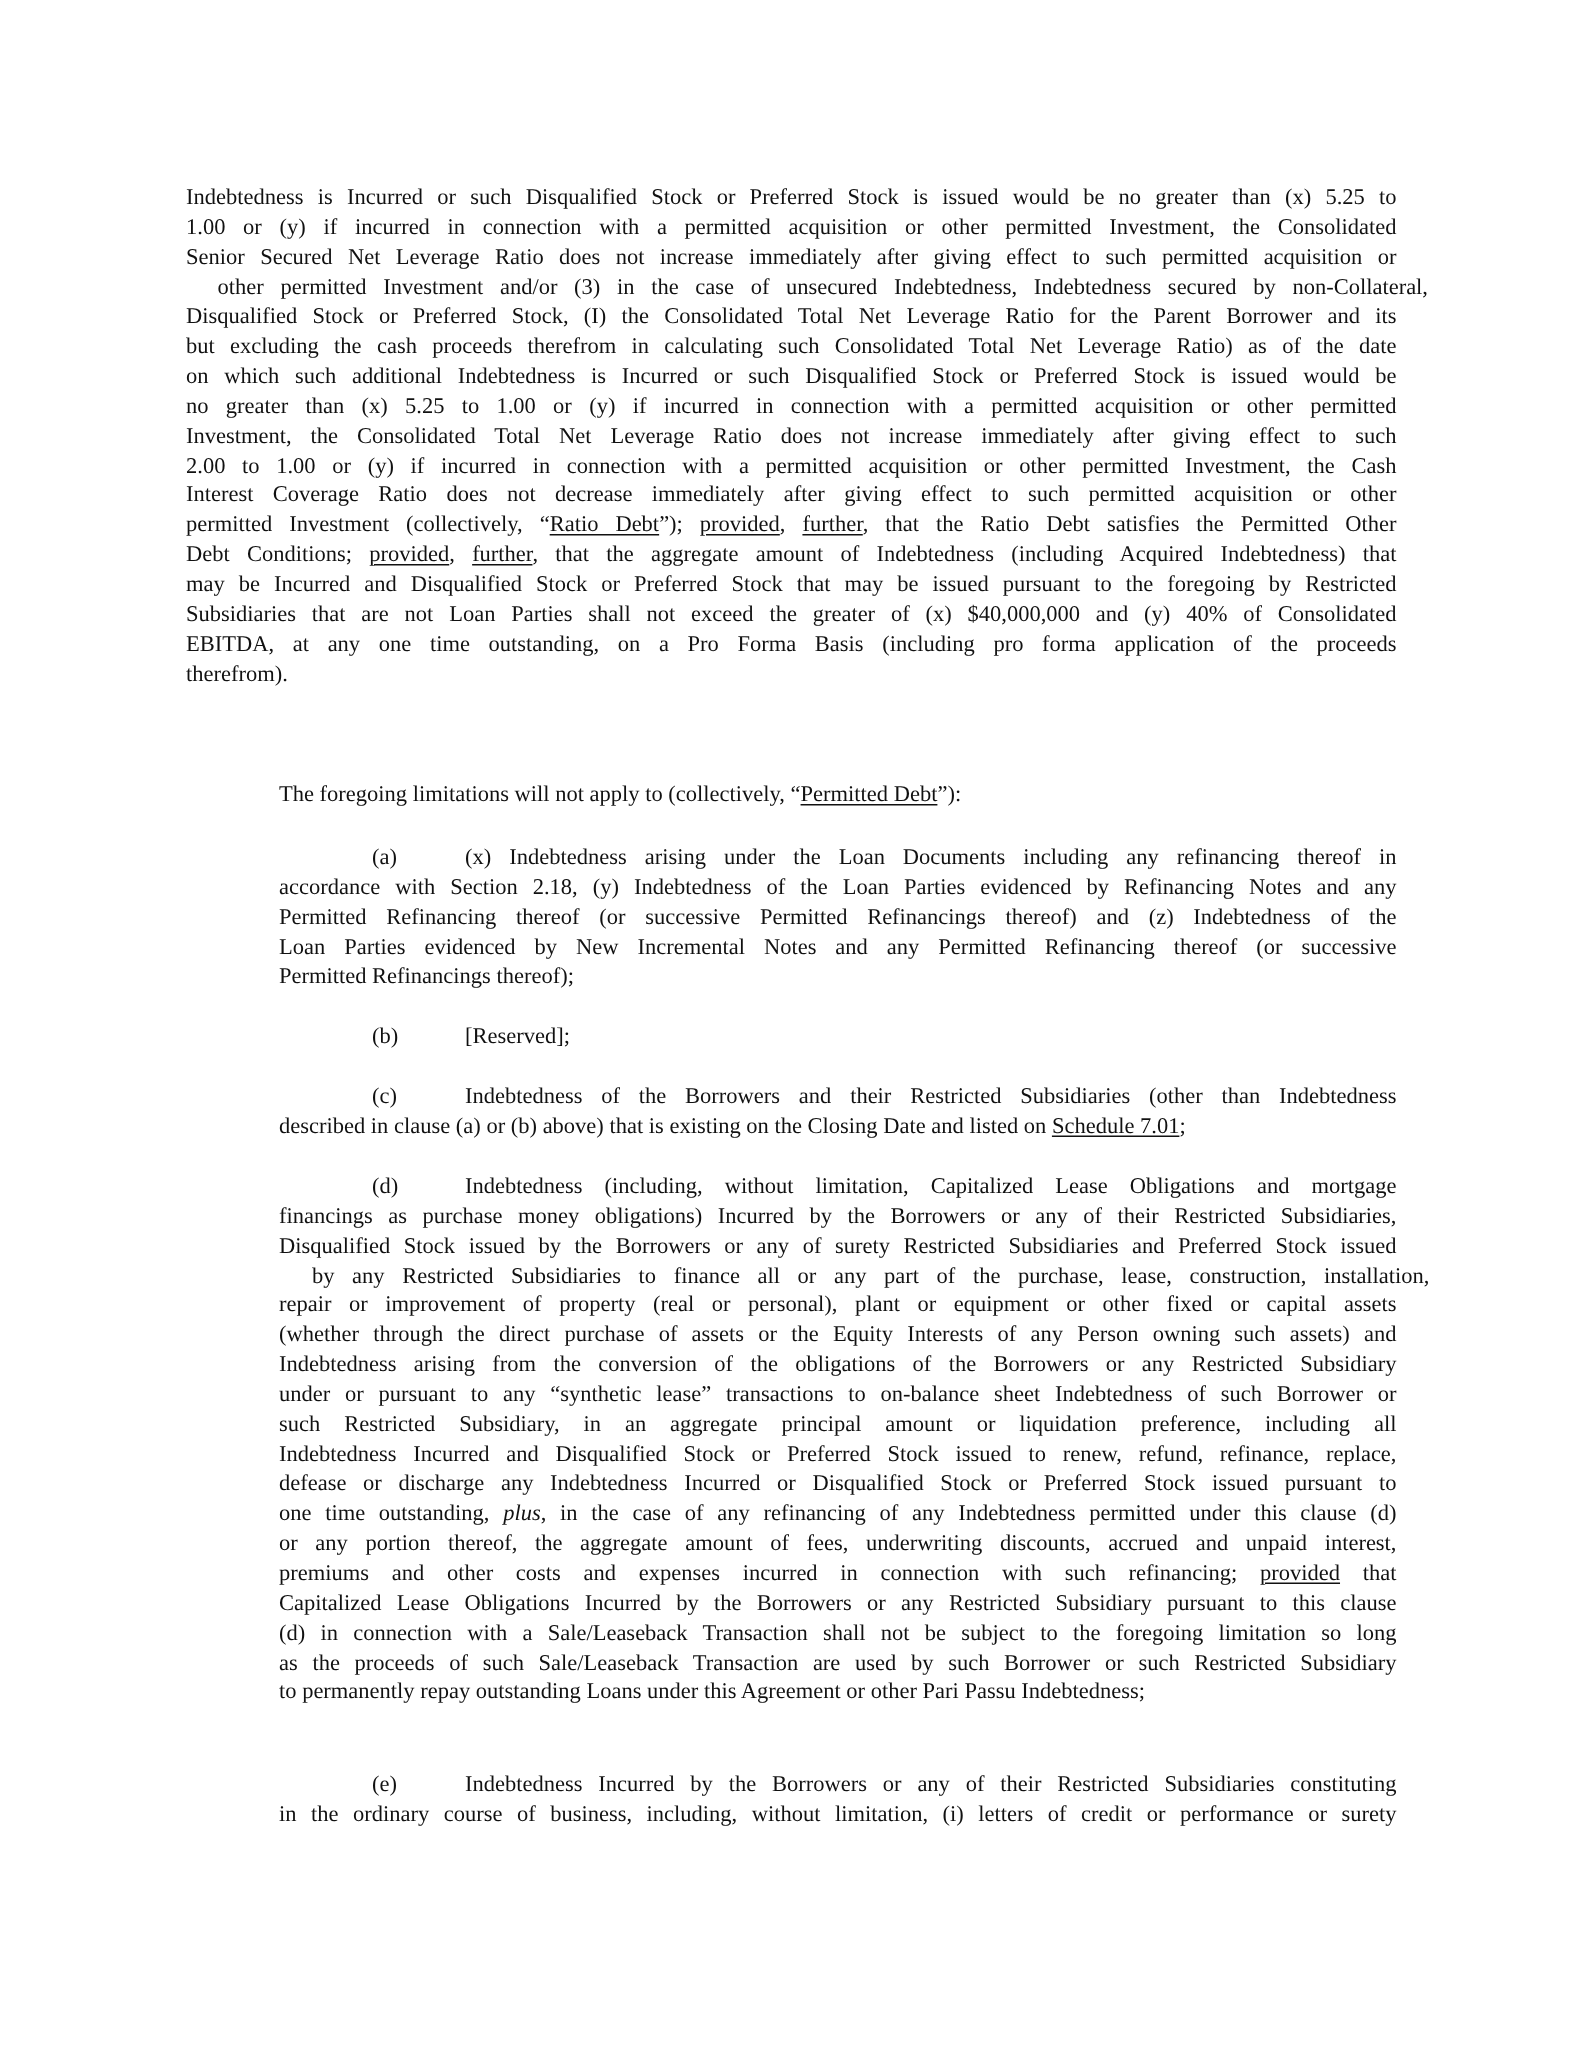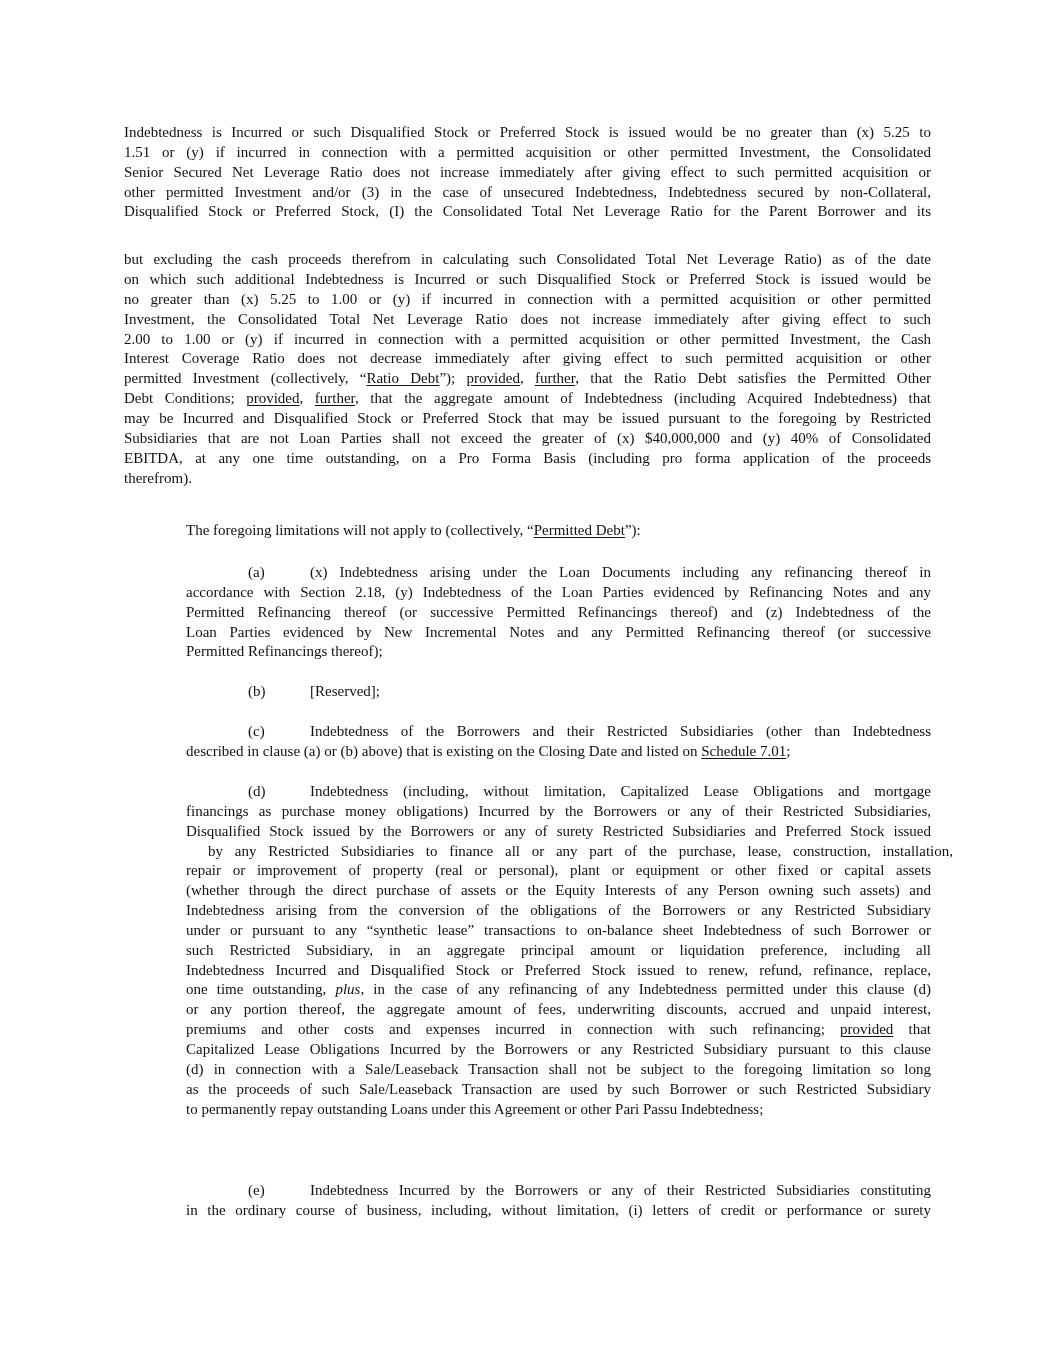--- a/index.html
+++ b/index.html
@@ -22,25 +22,25 @@
   .cd { top: 782px; }
   .ce { top: 1181px; }
   .lbl { display: inline-block; width: 62px; text-align: left; }
 </style>
 </head>
 <body>
 
 <div class="page">
   <div class="para p1">
       <div class="line" style="white-space: nowrap; width: 807px; display: block; word-spacing: 4.274px;"><span class="seg">Indebtedness is Incurred or such Disqualified Stock or Preferred Stock is issued would be no greater than (x) 5.25 to</span></div>
-      <div class="line" style="white-space: nowrap; width: 807px; display: block; word-spacing: 6.374px;"><span class="seg">1.51 or (y) if incurred in connection with a permitted acquisition or other permitted Investment, the Consolidated</span></div>
+      <div class="line" style="white-space: nowrap; width: 807px; display: block; word-spacing: 6.374px;"><span class="seg">1.00 or (y) if incurred in connection with a permitted acquisition or other permitted Investment, the Consolidated</span></div>
       <div class="line" style="white-space: nowrap; width: 807px; display: block; word-spacing: 4.772px;"><span class="seg">Senior Secured Net Leverage Ratio does not increase immediately after giving effect to such permitted acquisition or</span></div>
-      <div class="line" style="white-space: nowrap; width: 807px; display: block; word-spacing: 5.372px;"><span class="seg">other permitted Investment and/or (3) in the case of unsecured Indebtedness, Indebtedness secured by non-Collateral,</span></div>
+      <div class="line" style="white-space: nowrap; width: 807px; display: block; word-spacing: 5.372px; margin-left: 21px;"><span class="seg">other permitted Investment and/or (3) in the case of unsecured Indebtedness, Indebtedness secured by non-Collateral,</span></div>
       <div class="line" style="white-space: nowrap; width: 807px; display: block; word-spacing: 4.757px;"><span class="seg">Disqualified Stock or Preferred Stock, (I) the Consolidated Total Net Leverage Ratio for the Parent Borrower and its</span></div>
-      <div class="line" style="white-space: nowrap; width: 807px; display: block; word-spacing: 4.835px; margin-top: 28px;"><span class="seg">but excluding the cash proceeds therefrom in calculating such Consolidated Total Net Leverage Ratio) as of the date</span></div>
+      <div class="line" style="white-space: nowrap; width: 807px; display: block; word-spacing: 4.835px;"><span class="seg">but excluding the cash proceeds therefrom in calculating such Consolidated Total Net Leverage Ratio) as of the date</span></div>
       <div class="line" style="white-space: nowrap; width: 807px; display: block; word-spacing: 5.157px;"><span class="seg">on which such additional Indebtedness is Incurred or such Disqualified Stock or Preferred Stock is issued would be</span></div>
       <div class="line" style="white-space: nowrap; width: 807px; display: block; word-spacing: 6.395px;"><span class="seg">no greater than (x) 5.25 to 1.00 or (y) if incurred in connection with a permitted acquisition or other permitted</span></div>
       <div class="line" style="white-space: nowrap; width: 807px; display: block; word-spacing: 7.086px;"><span class="seg">Investment, the Consolidated Total Net Leverage Ratio does not increase immediately after giving effect to such</span></div>
       <div class="line" style="white-space: nowrap; width: 807px; display: block; word-spacing: 5.882px;"><span class="seg">2.00 to 1.00 or (y) if incurred in connection with a permitted acquisition or other permitted Investment, the Cash</span></div>
       <div class="line" style="white-space: nowrap; width: 807px; display: block; word-spacing: 7.371px;"><span class="seg">Interest Coverage Ratio does not decrease immediately after giving effect to such permitted acquisition or other</span></div>
       <div class="line" style="white-space: nowrap; width: 807px; display: block; word-spacing: 5.576px;"><span class="seg">permitted Investment (collectively, “</span><span class="seg u">Ratio Debt</span><span class="seg">”); </span><span class="seg u">provided</span><span class="seg">, </span><span class="seg u">further</span><span class="seg">, that the Ratio Debt satisfies the Permitted Other</span></div>
       <div class="line" style="white-space: nowrap; width: 807px; display: block; word-spacing: 5.593px;"><span class="seg">Debt Conditions; </span><span class="seg u">provided</span><span class="seg">, </span><span class="seg u">further</span><span class="seg">, that the aggregate amount of Indebtedness (including Acquired Indebtedness) that</span></div>
       <div class="line" style="white-space: nowrap; width: 807px; display: block; word-spacing: 4.031px;"><span class="seg">may be Incurred and Disqualified Stock or Preferred Stock that may be issued pursuant to the foregoing by Restricted</span></div>
       <div class="line" style="white-space: nowrap; width: 807px; display: block; word-spacing: 5.282px;"><span class="seg">Subsidiaries that are not Loan Parties shall not exceed the greater of (x) $40,000,000 and (y) 40% of Consolidated</span></div>
       <div class="line" style="white-space: nowrap; width: 807px; display: block; word-spacing: 7.144px;"><span class="seg">EBITDA, at any one time outstanding, on a Pro Forma Basis (including pro forma application of the proceeds</span></div>
@@ -67,20 +67,21 @@
       <div class="line" style="padding-left: 62px; box-sizing: border-box;"><span class="lbl">(d)</span><span style="word-spacing: 0px;"><span class="seg">Indebtedness (including, without limitation, Capitalized Lease Obligations and mortgage</span></span></div>
       <div class="line" style="white-space: nowrap; width: 745px; display: block; word-spacing: 4.743px;"><span class="seg">financings as purchase money obligations) Incurred by the Borrowers or any of their Restricted Subsidiaries,</span></div>
       <div class="line" style="white-space: nowrap; width: 745px; display: block; word-spacing: 4.194px;"><span class="seg">Disqualified Stock issued by the Borrowers or any of surety Restricted Subsidiaries and Preferred Stock issued</span></div>
       <div class="line" style="white-space: nowrap; width: 745px; display: block; word-spacing: 6.334px; margin-left: 22px;"><span class="seg">by any Restricted Subsidiaries to finance all or any part of the purchase, lease, construction, installation,</span></div>
       <div class="line" style="white-space: nowrap; width: 745px; display: block; word-spacing: 6.428px;"><span class="seg">repair or improvement of property (real or personal), plant or equipment or other fixed or capital assets</span></div>
       <div class="line" style="white-space: nowrap; width: 745px; display: block; word-spacing: 4.212px;"><span class="seg">(whether through the direct purchase of assets or the Equity Interests of any Person owning such assets) and</span></div>
       <div class="line" style="white-space: nowrap; width: 745px; display: block; word-spacing: 6.01px;"><span class="seg">Indebtedness arising from the conversion of the obligations of the Borrowers or any Restricted Subsidiary</span></div>
       <div class="line" style="white-space: nowrap; width: 745px; display: block; word-spacing: 4.373px;"><span class="seg">under or pursuant to any “synthetic lease” transactions to on-balance sheet Indebtedness of such Borrower or</span></div>
       <div class="line" style="white-space: nowrap; width: 745px; display: block; word-spacing: 10.204px;"><span class="seg">such Restricted Subsidiary, in an aggregate principal amount or liquidation preference, including all</span></div>
       <div class="line" style="white-space: nowrap; width: 745px; display: block; word-spacing: 5.459px;"><span class="seg">Indebtedness Incurred and Disqualified Stock or Preferred Stock issued to renew, refund, refinance, replace,</span></div>
+      <div class="line" style="white-space: nowrap; width: 745px; display: block; word-spacing: 5.539px;"><span class="seg">defease or discharge any Indebtedness Incurred or Disqualified Stock or Preferred Stock issued pursuant to</span></div>
       <div class="line" style="white-space: nowrap; width: 745px; display: block; word-spacing: 3.856px;"><span class="seg">one time outstanding, </span><span class="seg i">plus</span><span class="seg">, in the case of any refinancing of any Indebtedness permitted under this clause (d)</span></div>
       <div class="line" style="white-space: nowrap; width: 745px; display: block; word-spacing: 6.201px;"><span class="seg">or any portion thereof, the aggregate amount of fees, underwriting discounts, accrued and unpaid interest,</span></div>
       <div class="line" style="white-space: nowrap; width: 745px; display: block; word-spacing: 9.571px;"><span class="seg">premiums and other costs and expenses incurred in connection with such refinancing; </span><span class="seg u">provided</span><span class="seg"> that</span></div>
       <div class="line" style="white-space: nowrap; width: 745px; display: block; word-spacing: 4.589px;"><span class="seg">Capitalized Lease Obligations Incurred by the Borrowers or any Restricted Subsidiary pursuant to this clause</span></div>
       <div class="line" style="white-space: nowrap; width: 745px; display: block; word-spacing: 4.825px;"><span class="seg">(d) in connection with a Sale/Leaseback Transaction shall not be subject to the foregoing limitation so long</span></div>
       <div class="line" style="white-space: nowrap; width: 745px; display: block; word-spacing: 4.313px;"><span class="seg">as the proceeds of such Sale/Leaseback Transaction are used by such Borrower or such Restricted Subsidiary</span></div>
       <div class="line last"><span class="seg">to permanently repay outstanding Loans under this Agreement or other Pari Passu Indebtedness;</span></div>
     </div>
   <div class="para cl ce">
       <div class="line" style="padding-left: 62px; box-sizing: border-box;"><span class="lbl">(e)</span><span style="word-spacing: 0px;"><span class="seg">Indebtedness Incurred by the Borrowers or any of their Restricted Subsidiaries constituting</span></span></div>

